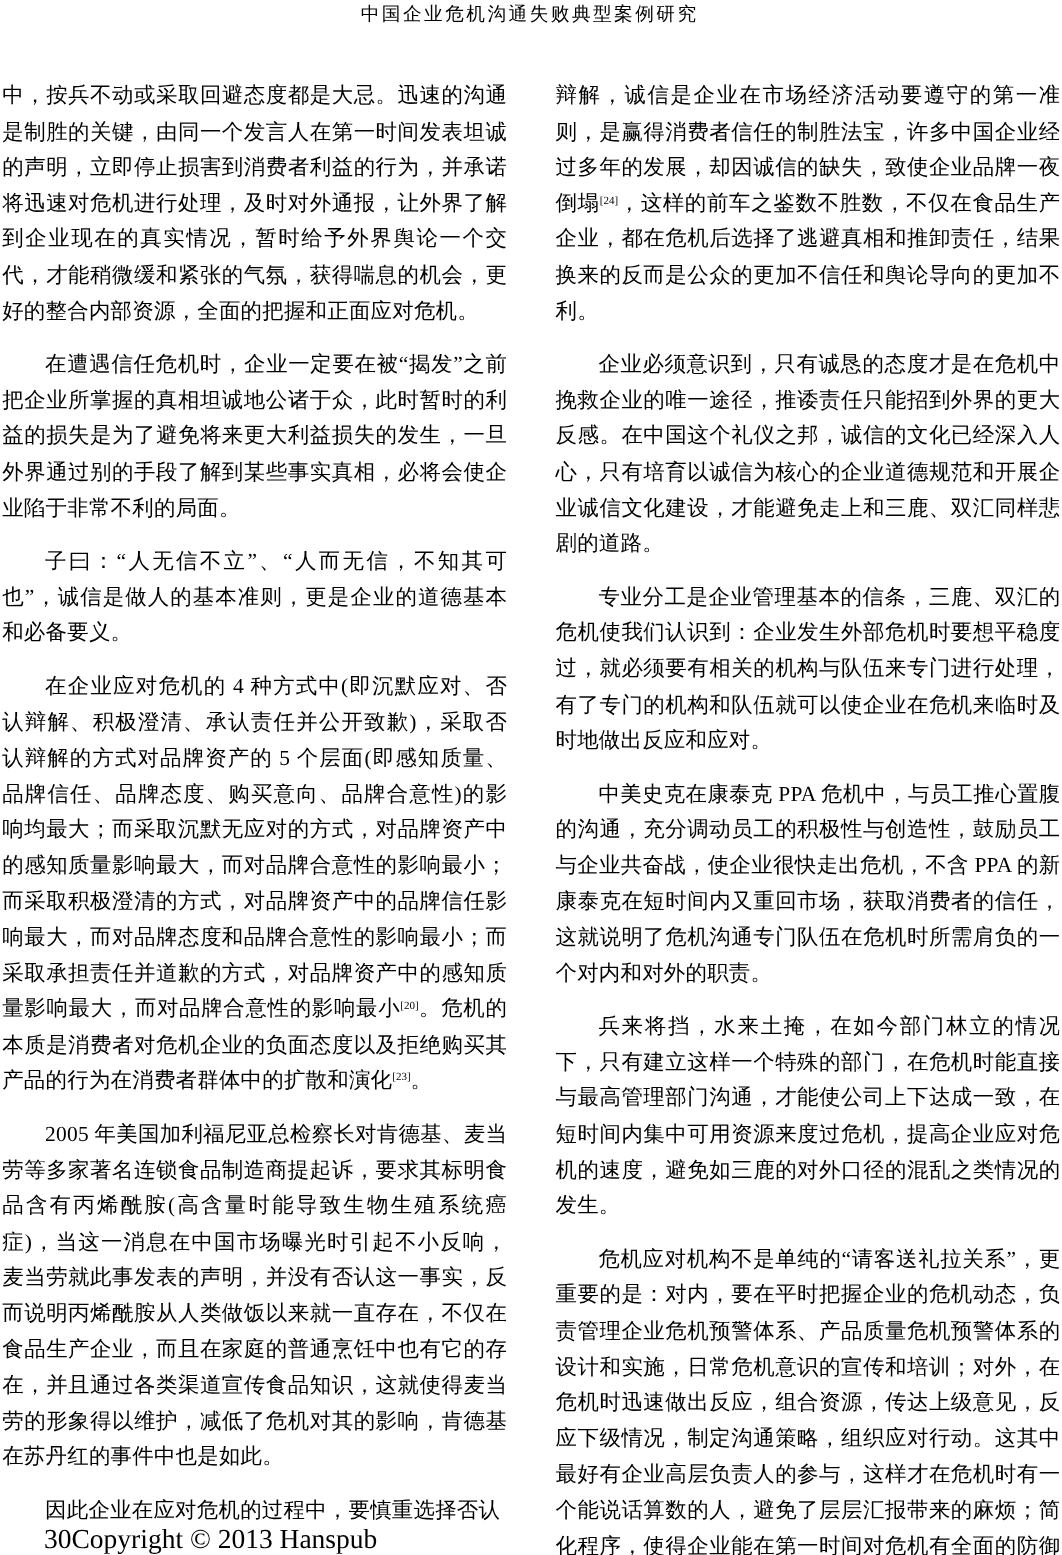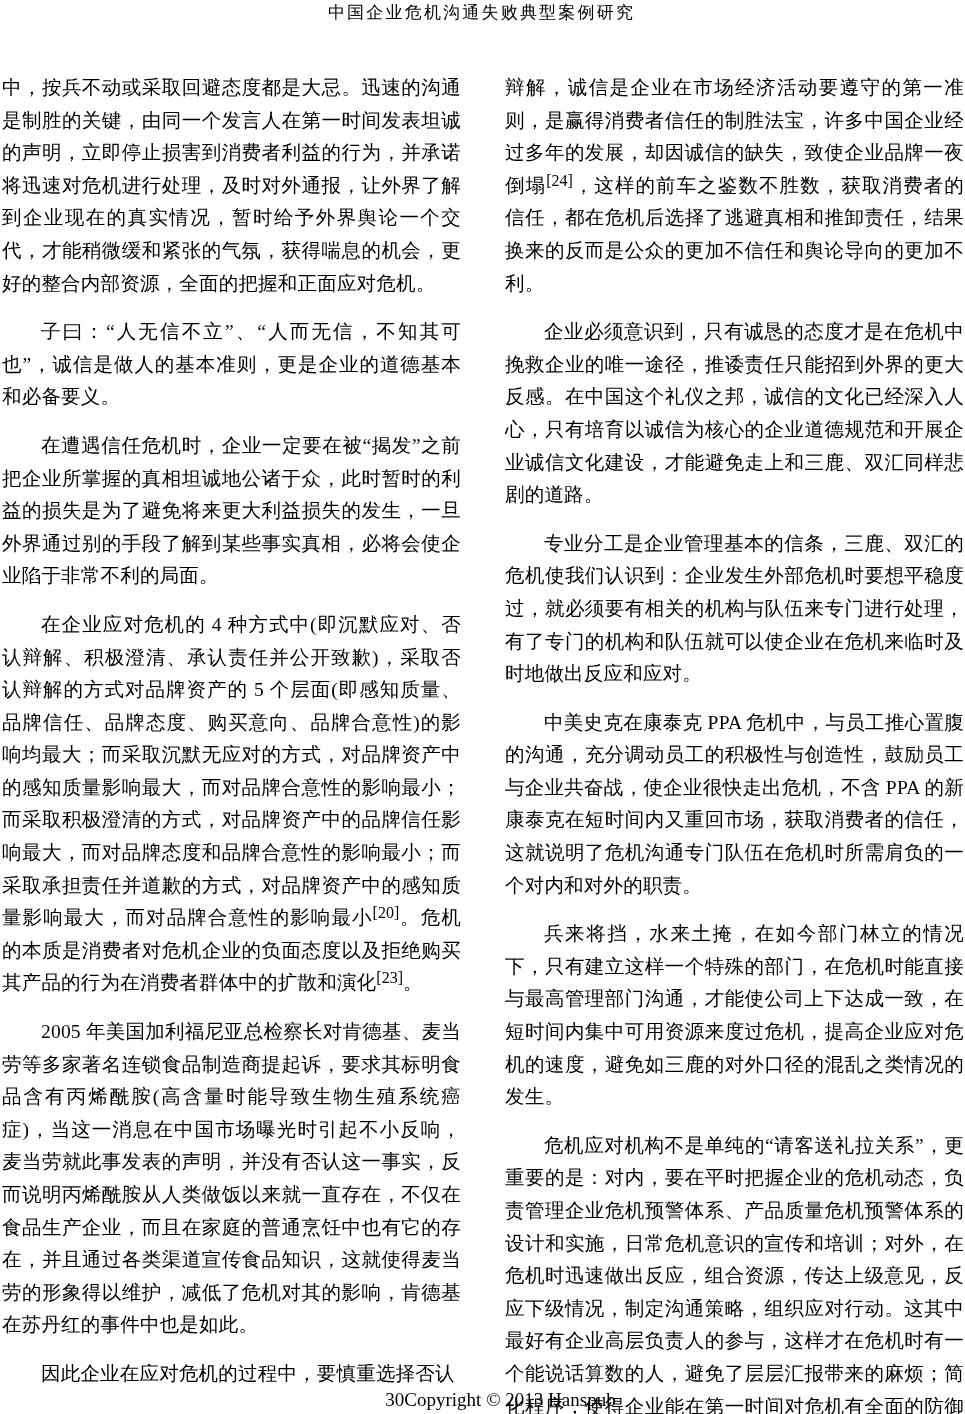--- a/index.html
+++ b/index.html
@@ -37,21 +37,21 @@
   .para {
     margin: 16px 0 5px 0;
     font-size: 19.5px;
     line-height: 32.6px;
     letter-spacing: 0.2px;
     text-align: justify;
     text-indent: 2em;
   }
   .para.noindent { text-indent: 0; }
   .para sup {
-    font-size: 16px;
+    font-size: 10px;
     line-height: 0;
     vertical-align: 6px;
     letter-spacing: 0;
   }
   .section-heading {
     margin: 10px 0 12px 0;
     font-size: 20.5px;
     line-height: 28px;
     font-weight: bold;
     text-align: left;
@@ -66,53 +66,53 @@
     font-family: "Liberation Sans", "DejaVu Sans", sans-serif;
     font-weight: bold;
     letter-spacing: 1px;
   }
   .footer {
     position: absolute;
     left: 0;
     right: 2px;
     bottom: 2px;
     display: flex;
-    justify-content: center;
+    justify-content: flex-start;
     align-items: baseline;
-    font-size: 19px;
+    font-size: 25px;
     line-height: 24px;
     margin-left: 40px;
   }
 </style>
 </head>
 <body>
 
 <div class="page">
 
   <div class="running-header">中国企业危机沟通失败典型案例研究</div>
 
   <div class="columns">
 
     <div class="col">
       <p class="para noindent">中，按兵不动或采取回避态度都是大忌。迅速的沟通是制胜的关键，由同一个发言人在第一时间发表坦诚的声明，立即停止损害到消费者利益的行为，并承诺将迅速对危机进行处理，及时对外通报，让外界了解到企业现在的真实情况，暂时给予外界舆论一个交代，才能稍微缓和紧张的气氛，获得喘息的机会，更好的整合内部资源，全面的把握和正面应对危机。</p>
 
 
+      <p class="para">在遭遇信任危机时，企业一定要在被“揭发”之前把企业所掌握的真相坦诚地公诸于众，此时暂时的利益的损失是为了避免将来更大利益损失的发生，一旦外界通过别的手段了解到某些事实真相，必将会使企业陷于非常不利的局面。</p>
+
       <p class="para">子曰：“人无信不立”、“人而无信，不知其可也”，诚信是做人的基本准则，更是企业的道德基本和必备要义。</p>
-
-      <p class="para">在遭遇信任危机时，企业一定要在被“揭发”之前把企业所掌握的真相坦诚地公诸于众，此时暂时的利益的损失是为了避免将来更大利益损失的发生，一旦外界通过别的手段了解到某些事实真相，必将会使企业陷于非常不利的局面。</p>
 
       <p class="para"><span>在企业应对危机的 4 种方式中(即沉默应对、否认辩解、积极澄清、承认责任并公开致歉)，采取否认辩解的方式对品牌资产的 5 个层面(即感知质量、品牌信任、品牌态度、购买意向、品牌合意性)的影响均最大；而采取沉默无应对的方式，对品牌资产中的感知质量影响最大，而对品牌合意性的影响最小；而采取积极澄清的方式，对品牌资产中的品牌信任影响最大，而对品牌态度和品牌合意性的影响最小；而采取承担责任并道歉的方式，对品牌资产中的感知质量影响最大，而对品牌合意性的影响最小</span><sup>[20]</sup><span>。危机的本质是消费者对危机企业的负面态度以及拒绝购买其产品的行为在消费者群体中的扩散和演化</span><sup>[23]</sup><span>。</span></p>
 
       <p class="para">2005 年美国加利福尼亚总检察长对肯德基、麦当劳等多家著名连锁食品制造商提起诉，要求其标明食品含有丙烯酰胺(高含量时能导致生物生殖系统癌症)，当这一消息在中国市场曝光时引起不小反响，麦当劳就此事发表的声明，并没有否认这一事实，反而说明丙烯酰胺从人类做饭以来就一直存在，不仅在食品生产企业，而且在家庭的普通烹饪中也有它的存在，并且通过各类渠道宣传食品知识，这就使得麦当劳的形象得以维护，减低了危机对其的影响，肯德基在苏丹红的事件中也是如此。</p>
 
       <p class="para">因此企业在应对危机的过程中，要慎重选择否认</p>
     </div>
 
     <div class="col">
-      <p class="para noindent"><span>辩解，诚信是企业在市场经济活动要遵守的第一准则，是赢得消费者信任的制胜法宝，许多中国企业经过多年的发展，却因诚信的缺失，致使企业品牌一夜倒塌</span><sup>[24]</sup><span>，这样的前车之鉴数不胜数，获取消费者的信任，都在危机后选择了逃避真相和推卸责任，结果换来的反而是公众的更加不信任和舆论导向的更加不利。</span></p>
+      <p class="para noindent"><span>辩解，诚信是企业在市场经济活动要遵守的第一准则，是赢得消费者信任的制胜法宝，许多中国企业经过多年的发展，却因诚信的缺失，致使企业品牌一夜倒塌</span><sup>[24]</sup><span>，这样的前车之鉴数不胜数，不仅在食品生产企业，都在危机后选择了逃避真相和推卸责任，结果换来的反而是公众的更加不信任和舆论导向的更加不利。</span></p>
 
       <p class="para">企业必须意识到，只有诚恳的态度才是在危机中挽救企业的唯一途径，推诿责任只能招到外界的更大反感。在中国这个礼仪之邦，诚信的文化已经深入人心，只有培育以诚信为核心的企业道德规范和开展企业诚信文化建设，才能避免走上和三鹿、双汇同样悲剧的道路。</p>
 
 
       <p class="para">专业分工是企业管理基本的信条，三鹿、双汇的危机使我们认识到：企业发生外部危机时要想平稳度过，就必须要有相关的机构与队伍来专门进行处理，有了专门的机构和队伍就可以使企业在危机来临时及时地做出反应和应对。</p>
 
       <p class="para">中美史克在康泰克 PPA 危机中，与员工推心置腹的沟通，充分调动员工的积极性与创造性，鼓励员工与企业共奋战，使企业很快走出危机，不含 PPA 的新康泰克在短时间内又重回市场，获取消费者的信任，这就说明了危机沟通专门队伍在危机时所需肩负的一个对内和对外的职责。</p>
 
       <p class="para">兵来将挡，水来土掩，在如今部门林立的情况下，只有建立这样一个特殊的部门，在危机时能直接与最高管理部门沟通，才能使公司上下达成一致，在短时间内集中可用资源来度过危机，提高企业应对危机的速度，避免如三鹿的对外口径的混乱之类情况的发生。</p>
 

